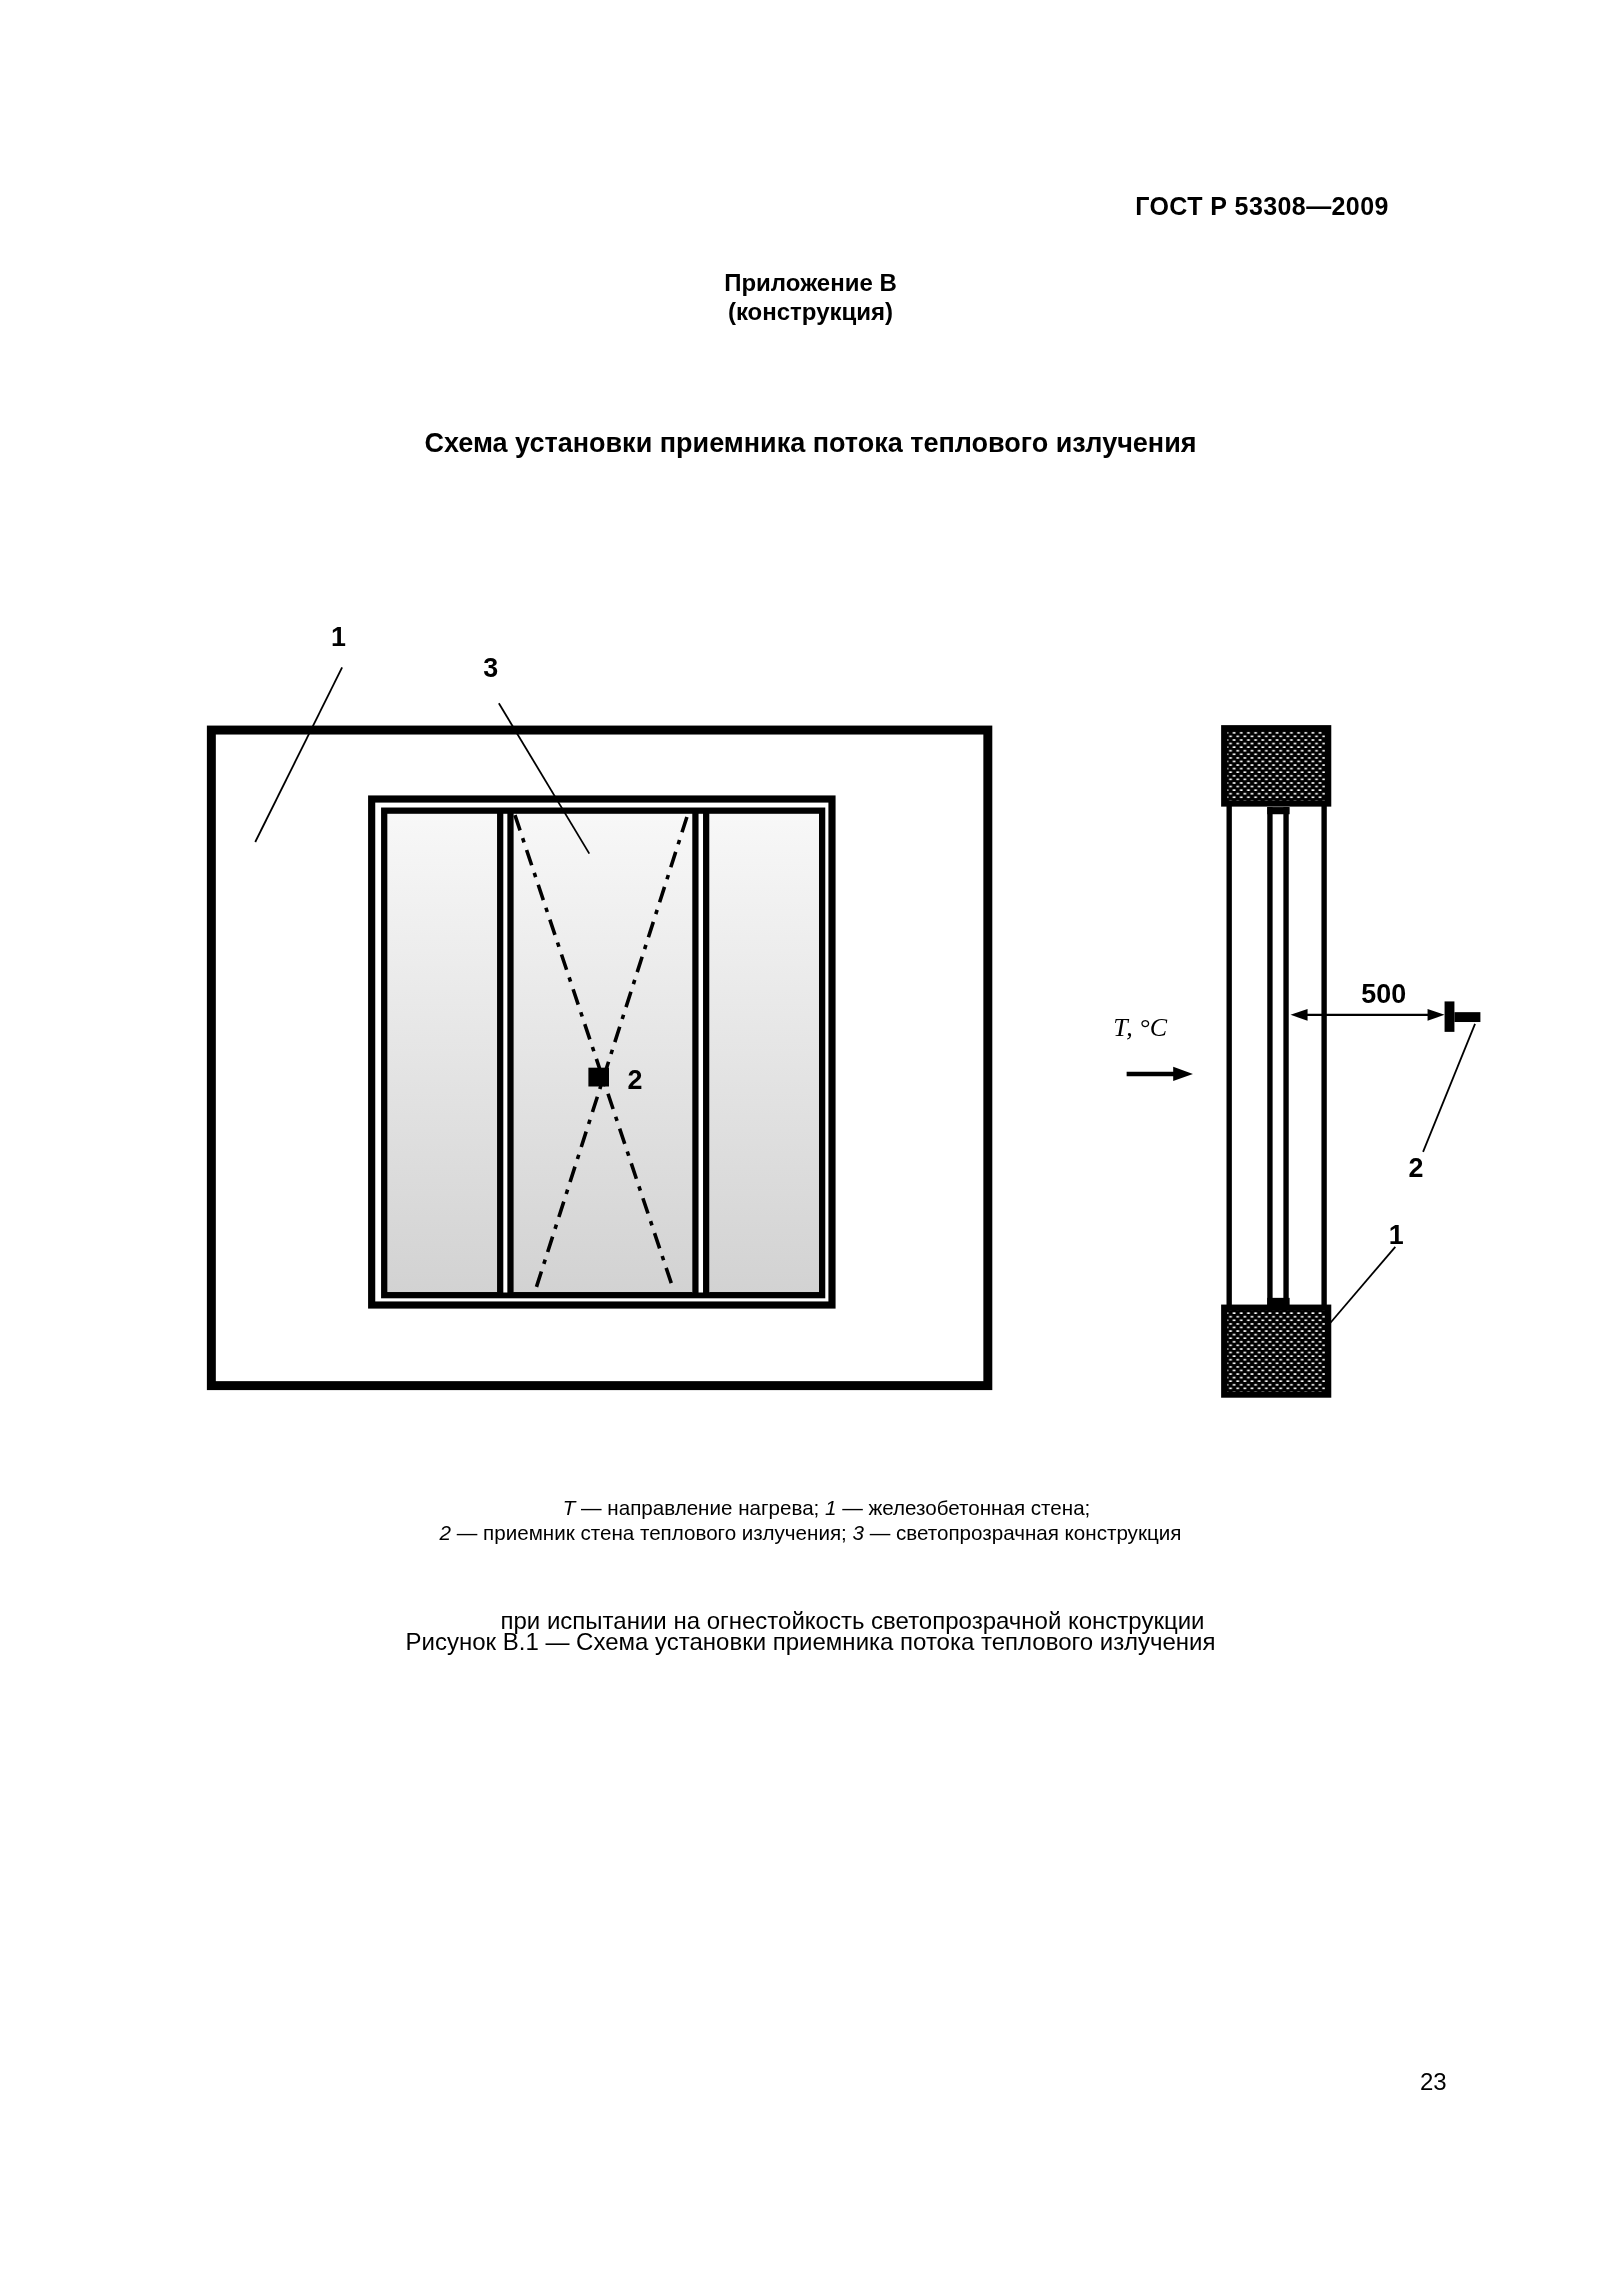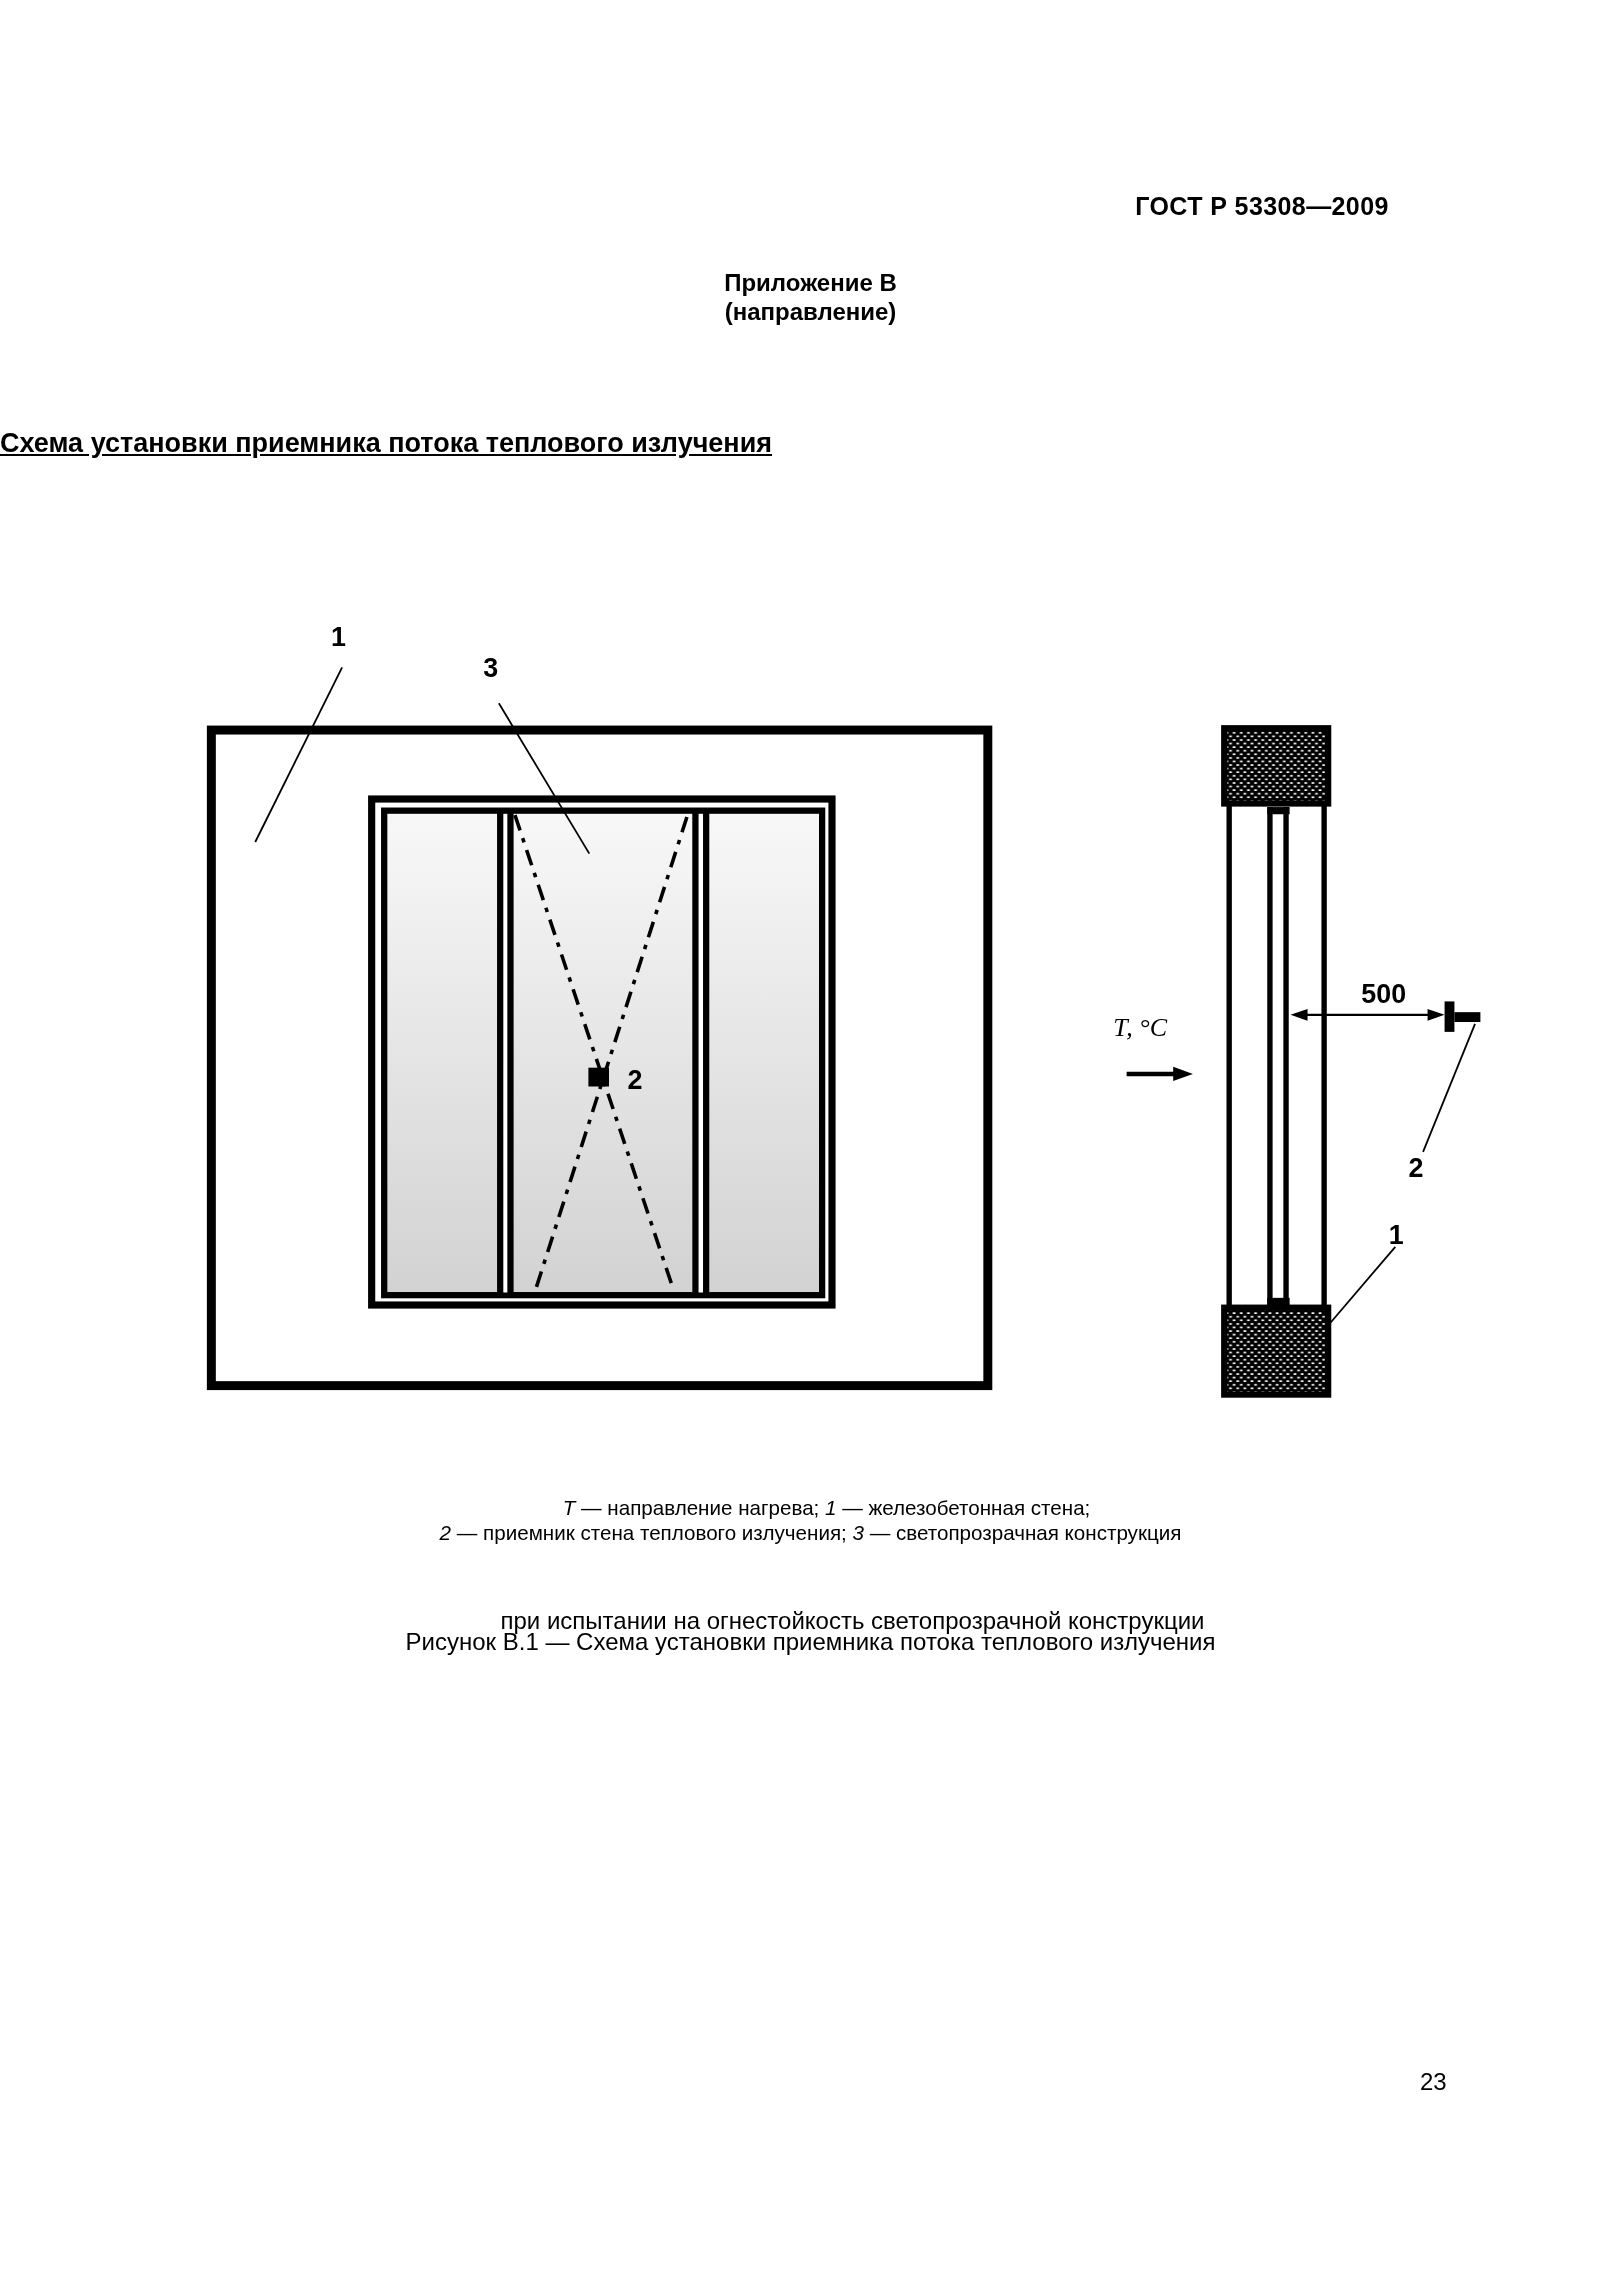--- a/index.html
+++ b/index.html
@@ -8,21 +8,21 @@
     font-family:"Liberation Sans","DejaVu Sans",sans-serif;color:#000;
     overflow:hidden;
   }
   .abs{position:absolute;z-index:2;}
   .doc-header{
     top:192px;left:1075px;width:374px;text-align:center;
     font-size:25px;font-weight:bold;letter-spacing:0.4px;
   }
   .appendix-line1{top:269px;left:0;width:1621px;text-align:center;font-size:24px;font-weight:bold;}
   .appendix-line2{top:298px;left:0;width:1621px;text-align:center;font-size:24px;font-weight:bold;}
-  .fig-title{top:428px;left:0;width:1621px;text-align:left;font-size:27px;font-weight:bold;text-decoration:underline;}
+  .fig-title{top:428px;left:0;width:1621px;text-align:center;font-size:27px;font-weight:bold;}
   .legend{left:0;width:1621px;text-align:center;font-size:20.6px;}
   .legend .it{font-style:italic;}
   .legend1{top:1496px;padding-left:16px;}
   .legend2{top:1521px;}
   .caption{left:0;width:1621px;text-align:center;font-size:24px;}
   .caption1{top:1580px;margin-top:48px;}
   .caption2{top:1607px;padding-left:42px;}
   .page-number{top:2068px;left:1420px;font-size:24px;}
   svg#diagram{position:absolute;top:0;left:0;z-index:1;}
   svg text.lbl{font-family:"Liberation Sans","DejaVu Sans",sans-serif;font-weight:bold;font-size:30px;fill:#000;}
@@ -103,21 +103,21 @@
 
     <text class="temp" x="1243" y="1157">Т, °С</text>
     <line x1="1258" y1="1199" x2="1314" y2="1199" stroke="#000" stroke-width="5"></line>
     <polygon points="1332,1199 1310,1191 1310,1207" fill="#000"></polygon>
   </g>
 </svg>
 
 <div class="abs doc-header">ГОСТ Р 53308—2009</div>
 
 <div class="abs appendix-line1">Приложение В</div>
-<div class="abs appendix-line2">(направление)</div>
+<div class="abs appendix-line2">(конструкция)</div>
 
 <div class="abs fig-title">Схема установки приемника потока теплового излучения</div>
 
 <div class="abs legend legend1">
   <span class="it">Т</span><span> — направление нагрева; </span><span class="it">1</span><span> — железобетонная стена;</span>
 </div>
 <div class="abs legend legend2">
   <span class="it">2</span><span> — приемник стена теплового излучения; </span><span class="it">3</span><span> — светопрозрачная конструкция</span>
 </div>
 

